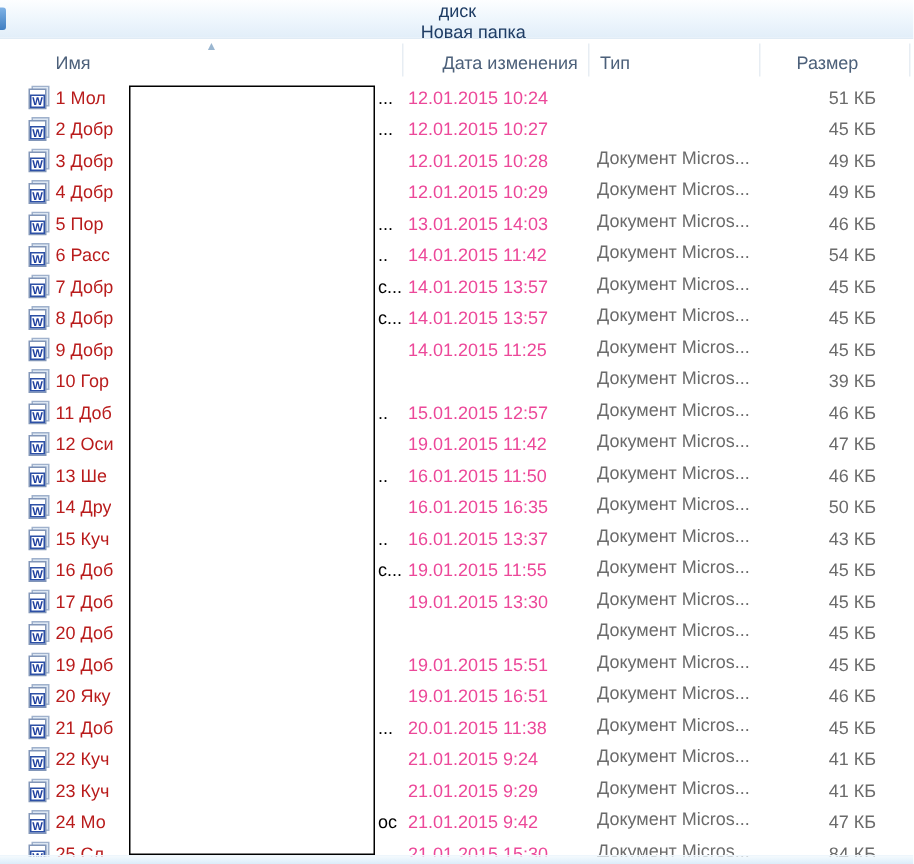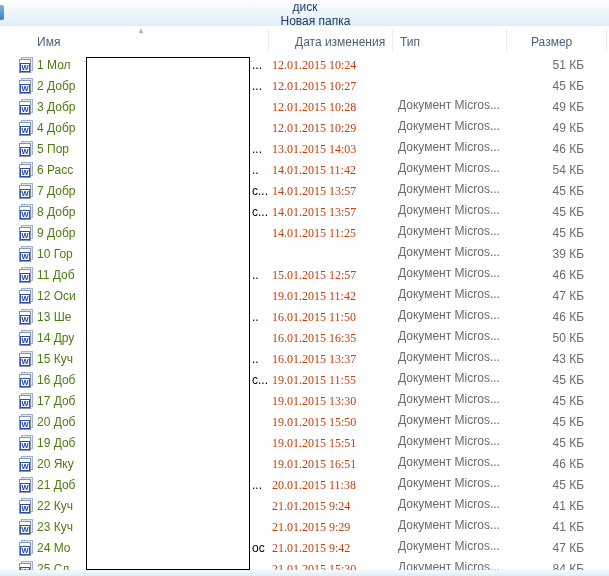--- a/index.html
+++ b/index.html
@@ -54,23 +54,23 @@
   .filelist {
     position: absolute; top: 55px; left: 0; width: 609px; height: 521px;
     overflow: hidden;
   }
   .file-row {
     position: relative; width: 609px; height: 21px;
     cursor: default;
   }
   .file-row .cell { position: absolute; top: 0; height: 21px; line-height: 21px; white-space: nowrap; }
   .cell-icon { left: 18px; top: 2px !important; width: 16px; height: 16px; }
-  .cell-name { left: 37px;  color: #4d7c0f; max-width: 49px; overflow: hidden; }
+  .cell-name { left: 37px;  color: #b91c1c; max-width: 49px; overflow: hidden; }
   .cell-tail { left: 252px; color: #000000; }
-  .cell-date { left: 272px; color: #c2410c; font-family: Liberation Serif, serif; }
+  .cell-date { left: 272px; color: #ec4899; }
   .cell-type { left: 398px; color: #6b6b6b; margin-top: 40px; }
   .cell-size { left: 506px; width: 78px; text-align: right; color: #6b6b6b; }
   
   .redaction-box {
     position: absolute; left: 86px; top: 57px; width: 164px; height: 513px;
     background: #ffffff; border: 1px solid #000000; z-index: 40;
   }
   
   .bottom-strip {
     position: absolute; left: 0; top: 570px; width: 609px; height: 6px;
@@ -359,21 +359,20 @@
     <span class="cell cell-icon">
       <svg width="16" height="16" viewBox="0 0 16 16">
         <rect x="3.5" y="0.5" width="11" height="13" fill="#dde7f3" stroke="#9fb1cc"></rect>
         <rect x="1.5" y="2.5" width="11" height="13" fill="#ffffff" stroke="#8296b8"></rect>
         <rect x="2.5" y="6.5" width="9" height="8" fill="#ffffff" stroke="#2d50a6"></rect>
         <text x="7" y="13.2" font-size="7.5" font-weight="bold" fill="#1e3f9e" text-anchor="middle" font-family="Liberation Sans, sans-serif">W</text>
       </svg>
     </span>
     <span class="cell cell-name">20 Доб</span>
     <span class="cell cell-tail"></span>
-    <span class="cell cell-date">19.01.2015 15:50</span>
     <span class="cell cell-type">Документ Micros...</span>
     <span class="cell cell-size">45 КБ</span>
   </div>
     <div class="file-row">
     <span class="cell cell-icon">
       <svg width="16" height="16" viewBox="0 0 16 16">
         <rect x="3.5" y="0.5" width="11" height="13" fill="#dde7f3" stroke="#9fb1cc"></rect>
         <rect x="1.5" y="2.5" width="11" height="13" fill="#ffffff" stroke="#8296b8"></rect>
         <rect x="2.5" y="6.5" width="9" height="8" fill="#ffffff" stroke="#2d50a6"></rect>
         <text x="7" y="13.2" font-size="7.5" font-weight="bold" fill="#1e3f9e" text-anchor="middle" font-family="Liberation Sans, sans-serif">W</text>

